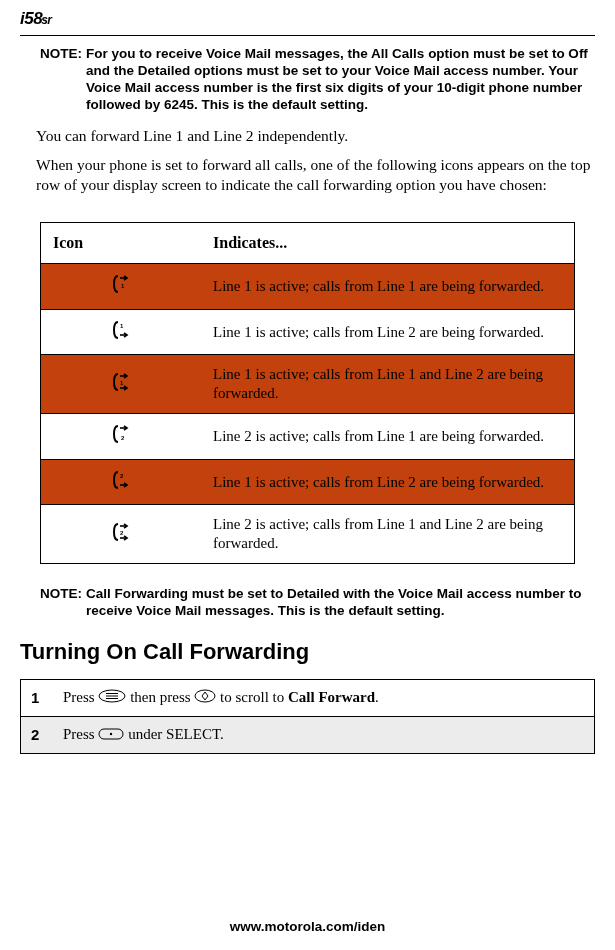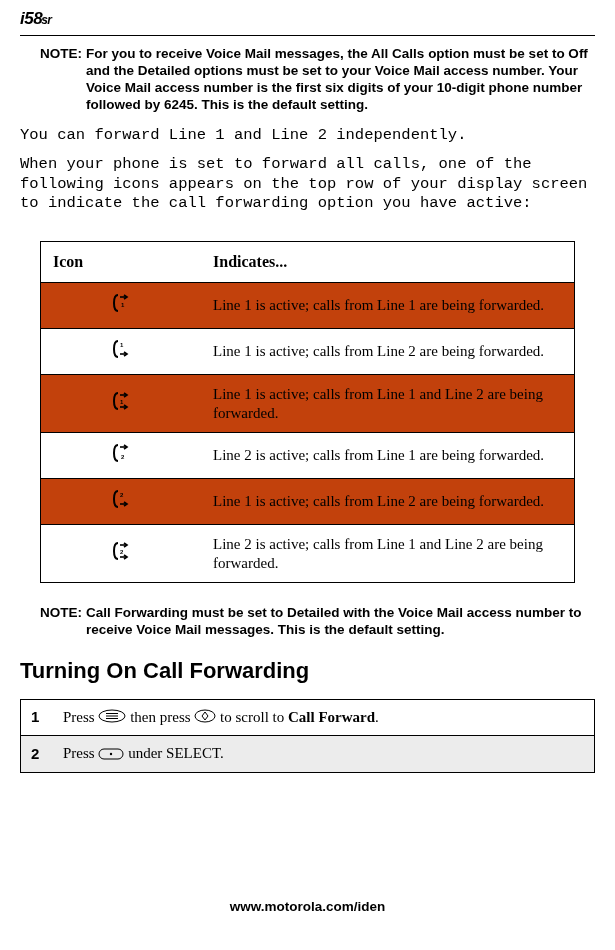--- a/index.html
+++ b/index.html
@@ -49,23 +49,22 @@
   }
   .note-label {
     flex: 0 0 auto;
     padding-right: 4px;
     white-space: nowrap;
     text-align: right;
   }
   .note-text { flex: 1; }
 
   .para {
-    margin: 8px 0 10px 0;
+    margin: 8px 0 10px 16px;
     font-size: 15.5px;
-    font-family: Liberation Mono, monospace;
   }
 
   
   .icon-table-wrap {
     margin: 28px 20px 22px 20px;
     border: 1px solid #000;
   }
   .icon-table {
     width: 100%;
     border-collapse: collapse;
@@ -113,21 +112,21 @@
   .steps tr + tr td { border-top: 1px solid #000; }
   .steps tr.shade td { background: #ececec; }
   .step-num {
     width: 32px;
     font-family: Arial, Helvetica, sans-serif;
     font-weight: bold;
     font-size: 15px;
   }
   .footer {
     position: absolute;
-    bottom: 28px;
+    bottom: 8px;
     left: 0;
     right: 0;
     text-align: center;
   }
   .footer-url {
     font-family: Arial, Helvetica, sans-serif;
     font-weight: bold;
     font-size: 13.5px;
     margin-bottom: 6px;
   }
@@ -153,21 +152,21 @@
   </span>
 </div>
 <hr class="rule">
 
 <div class="note-block">
   <div class="note-label">NOTE:</div>
   <div class="note-text">For you to receive Voice Mail messages, the All Calls option must be set to Off and the Detailed options must be set to your Voice Mail access number. Your Voice Mail access number is the first six digits of your 10-digit phone number followed by 6245. This is the default setting.</div>
 </div>
 
 <div class="para">You can forward Line 1 and Line 2 independently.</div>
-<div class="para">When your phone is set to forward all calls, one of the following icons appears on the top row of your display screen to indicate the call forwarding option you have active:</div>
+<div class="para">When your phone is set to forward all calls, one of the following icons appears on the top row of your display screen to indicate the call forwarding option you have chosen:</div>
 
 <div class="icon-table-wrap">
   <table class="icon-table">
     <thead>
       <tr>
         <th class="col-icon">Icon</th>
         <th>Indicates...</th>
       </tr>
     </thead>
     <tbody>

